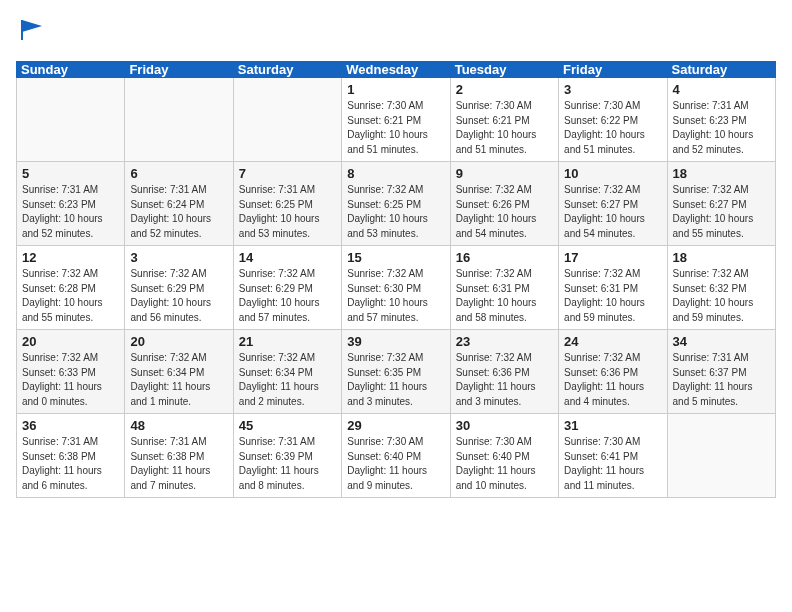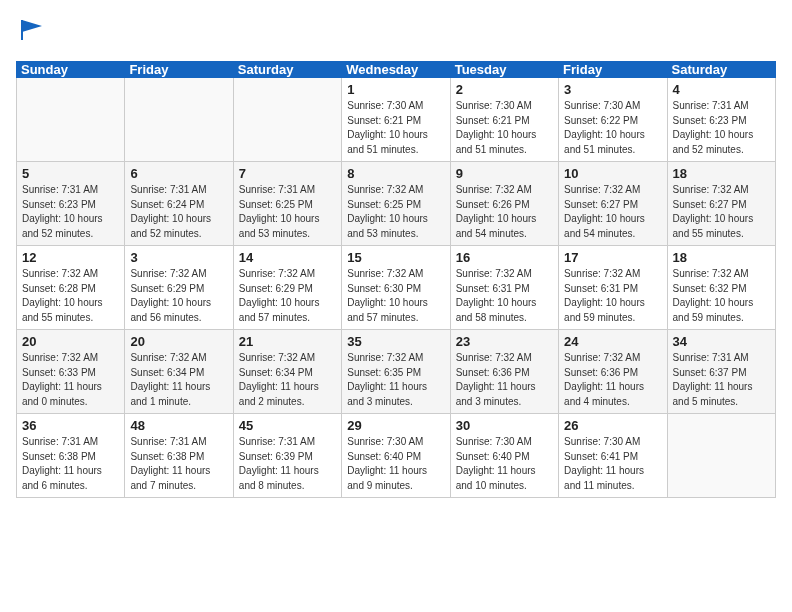--- a/index.html
+++ b/index.html
@@ -273,21 +273,21 @@
 and 1 minute.</div>
         </td>
         <td>
           <span class="day-num">21</span>
           <div class="day-info" style="white-space: pre-line;">Sunrise: 7:32 AM
 Sunset: 6:34 PM
 Daylight: 11 hours
 and 2 minutes.</div>
         </td>
         <td>
-          <span class="day-num">35</span>
+          <span class="day-num">39</span>
           <div class="day-info" style="white-space: pre-line;">Sunrise: 7:32 AM
 Sunset: 6:35 PM
 Daylight: 11 hours
 and 3 minutes.</div>
         </td>
         <td>
           <span class="day-num">23</span>
           <div class="day-info" style="white-space: pre-line;">Sunrise: 7:32 AM
 Sunset: 6:36 PM
 Daylight: 11 hours
@@ -338,21 +338,21 @@
 and 9 minutes.</div>
         </td>
         <td>
           <span class="day-num">30</span>
           <div class="day-info" style="white-space: pre-line;">Sunrise: 7:30 AM
 Sunset: 6:40 PM
 Daylight: 11 hours
 and 10 minutes.</div>
         </td>
         <td>
-          <span class="day-num">26</span>
+          <span class="day-num">31</span>
           <div class="day-info" style="white-space: pre-line;">Sunrise: 7:30 AM
 Sunset: 6:41 PM
 Daylight: 11 hours
 and 11 minutes.</div>
         </td>
         <td class="empty-cell"></td>
       </tr>
     </tbody>
 </table>
 

